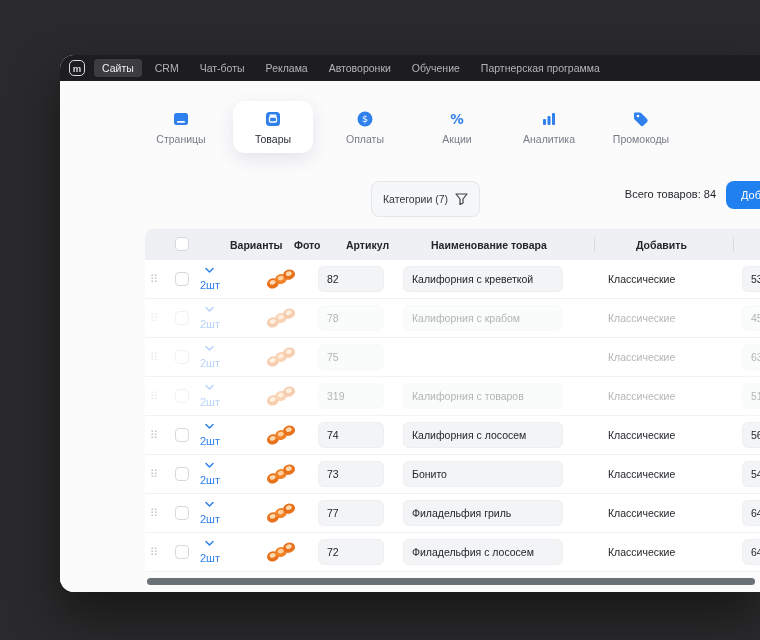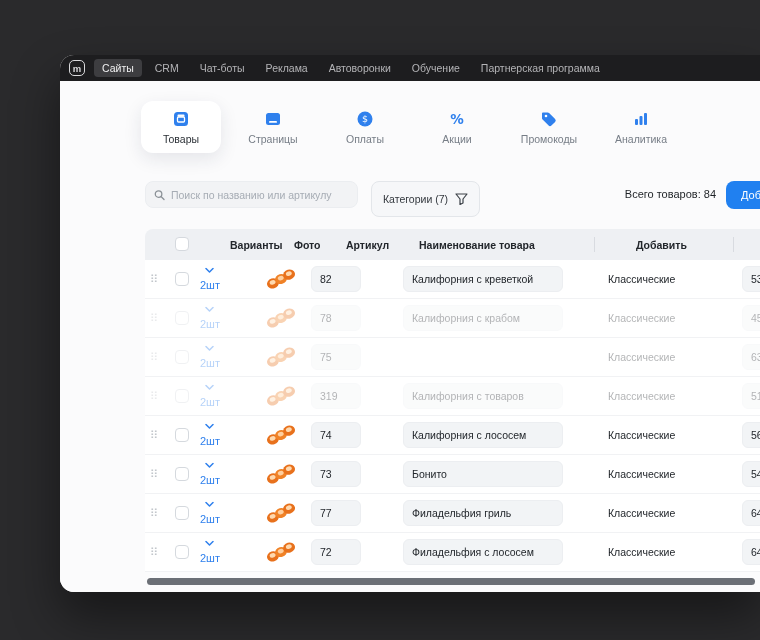--- a/index.html
+++ b/index.html
@@ -57,21 +57,21 @@
   .row { position:relative; height:39px; background:#fff; border-bottom:1px solid #f1f2f4; }
   .row-inner { position:absolute; inset:0; }
   .row.faded .row-inner { opacity:.35; }
   .cell { position:absolute; top:50%; transform:translateY(-50%); }
   .drag { left:5px; font-family:"DejaVu Sans", sans-serif; font-size:11px; color:#c2c6cb; cursor:grab; }
   .row-check { left:30px; }
   .variants { left:55px; display:flex; align-items:center; gap:5px; font-size:11px; color:#2f80ed; cursor:pointer;flex-direction:column; }
   .photo { left:119px; width:34px; height:22px; }
   .field { height:26px; background:#f2f4f6; border:1px solid #eceef1; border-radius:6px; font-size:10.5px;
            color:#23272c; display:flex; align-items:center; padding:0 8px; white-space:nowrap; overflow:hidden; }
-  .sku { left:166px; width:50px;text-align:right; }
+  .sku { left:173px; width:66px;text-align:right; }
   .name { left:258px; width:160px; }
   .category { left:463px; font-size:10.5px; color:#23272c; white-space:nowrap; }
   .price { left:597px; width:64px; }
 
   .hscroll { position:absolute; left:2px; top:497px; width:608px; height:7px; background:#6b6f76;
              border-radius:4px; cursor:pointer; }
 </style>
 </head>
 <body>
 
@@ -88,90 +88,83 @@
         <span class="nav-item">Автоворонки</span>
         <span class="nav-item">Обучение</span>
         <span class="nav-item">Партнерская программа</span>
       </nav>
     </div>
 
     <div class="content">
       <div class="main">
 
         <div class="tabs">
+          <div class="tab">
+            <svg width="18" height="18" viewBox="0 0 18 18">
+                <rect x="2" y="3" width="14" height="12" rx="2.5" fill="#2f80ed"></rect>
+                <rect x="5" y="11" width="8" height="1.8" rx="0.9" fill="#fff"></rect>
+              </svg>
+            <span class="tab-label">Страницы</span>
+          </div>
           <div class="tab active">
             <svg width="18" height="18" viewBox="0 0 18 18">
                 <rect x="2" y="2" width="14" height="14" rx="3.5" fill="#2f80ed"></rect>
                 <rect x="5.5" y="7" width="7" height="5" rx="1" fill="none" stroke="#fff" stroke-width="1.3"></rect>
                 <rect x="5.5" y="4.6" width="7" height="2.2" rx="0.8" fill="#fff"></rect>
               </svg>
             <span class="tab-label">Товары</span>
           </div>
           <div class="tab">
             <svg width="18" height="18" viewBox="0 0 18 18">
-                <rect x="2" y="3" width="14" height="12" rx="2.5" fill="#2f80ed"></rect>
-                <rect x="5" y="11" width="8" height="1.8" rx="0.9" fill="#fff"></rect>
-              </svg>
-            <span class="tab-label">Страницы</span>
-          </div>
-          <div class="tab">
-            <svg width="18" height="18" viewBox="0 0 18 18">
                 <circle cx="9" cy="9" r="7.5" fill="#2f80ed"></circle>
                 <text x="9" y="12.4" text-anchor="middle" font-size="9.5" font-family="DejaVu Sans, sans-serif" fill="#fff">$</text>
               </svg>
             <span class="tab-label">Оплаты</span>
           </div>
           <div class="tab">
             <svg width="18" height="18" viewBox="0 0 18 18">
                 <text x="9" y="13.8" text-anchor="middle" font-size="13.5" font-weight="bold" font-family="DejaVu Sans, sans-serif" fill="#2f80ed">%</text>
               </svg>
             <span class="tab-label">Акции</span>
-          </div>
-          <div class="tab">
-            <svg width="18" height="18" viewBox="0 0 18 18">
-                <path d="M2.5 2.5h5.2c.5 0 1 .2 1.4.6l6 6a2 2 0 0 1 0 2.8l-3.7 3.7a2 2 0 0 1-2.8 0l-6-6a2 2 0 0 1-.6-1.4V4.5a2 2 0 0 1 .5-2z" fill="#2f80ed"></path>
-                <circle cx="6" cy="6" r="1.3" fill="#fff"></circle>
-              </svg>
-            <span class="tab-label">Промокоды</span>
           </div>
           <div class="tab">
             <svg width="18" height="18" viewBox="0 0 18 18">
                 <rect x="3" y="9" width="3" height="6" rx="1" fill="#2f80ed"></rect>
                 <rect x="7.5" y="6" width="3" height="9" rx="1" fill="#2f80ed"></rect>
                 <rect x="12" y="3" width="3" height="12" rx="1" fill="#2f80ed"></rect>
               </svg>
             <span class="tab-label">Аналитика</span>
           </div>
+          <div class="tab">
+            <svg width="18" height="18" viewBox="0 0 18 18">
+                <path d="M2.5 2.5h5.2c.5 0 1 .2 1.4.6l6 6a2 2 0 0 1 0 2.8l-3.7 3.7a2 2 0 0 1-2.8 0l-6-6a2 2 0 0 1-.6-1.4V4.5a2 2 0 0 1 .5-2z" fill="#2f80ed"></path>
+                <circle cx="6" cy="6" r="1.3" fill="#fff"></circle>
+              </svg>
+            <span class="tab-label">Промокоды</span>
+          </div>
         </div>
 
         <div class="toolbar">
-          <div class="search">
-            <svg width="12" height="12" viewBox="0 0 12 12">
-                <circle cx="5" cy="5" r="3.6" fill="none" stroke="#8b9197" stroke-width="1.4"></circle>
-                <line x1="8" y1="8" x2="11" y2="11" stroke="#8b9197" stroke-width="1.4" stroke-linecap="round"></line>
-              </svg>
-            <input type="text" placeholder="Поиск по названию или артикулу" style="">
-          </div>
           <button class="cat-btn">
             <span>Категории (7)</span>
             <svg width="13" height="12" viewBox="0 0 13 12">
                 <path d="M1 1h11L8 6v4l-3 1.5V6z" fill="none" stroke="#3c4248" stroke-width="1.2" stroke-linejoin="round"></path>
               </svg>
           </button>
           <span class="total">Всего товаров: 84</span>
           <button class="add-btn">Добавить</button>
         </div>
 
         <div class="table">
           <div class="thead">
             <span class="checkbox th-check"></span>
             <span class="th" style="left:57px">Варианты</span>
             <span class="th" style="left:121px">Фото</span>
             <span class="th" style="left:173px">Артикул</span>
-            <span class="th" style="left:246px">Наименование товара</span>
+            <span class="th" style="left:258px">Наименование товара</span>
             <span class="th" style="left:463px">Добавить</span>
             <span class="th" style="left:597px">Цена</span>
             <span class="divider" style="left:449px"></span>
             <span class="divider" style="left:588px"></span>
           </div>
           <div class="tbody">
               <div class="row">
     <div class="row-inner">
       <span class="cell drag">⠿</span>
       <span class="cell checkbox row-check"></span>

